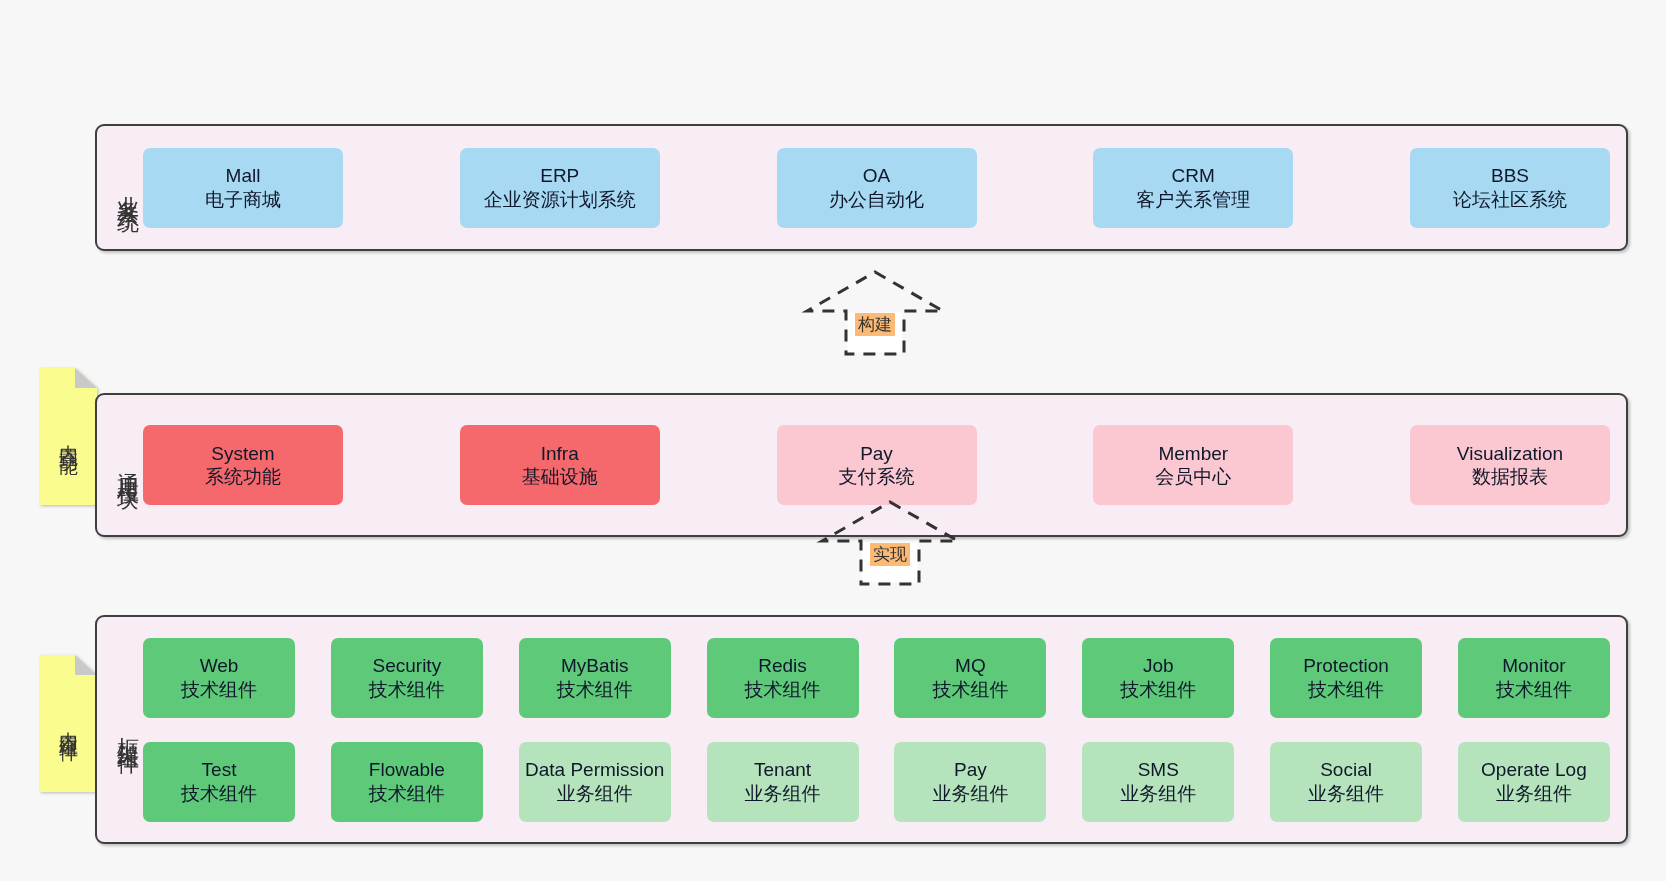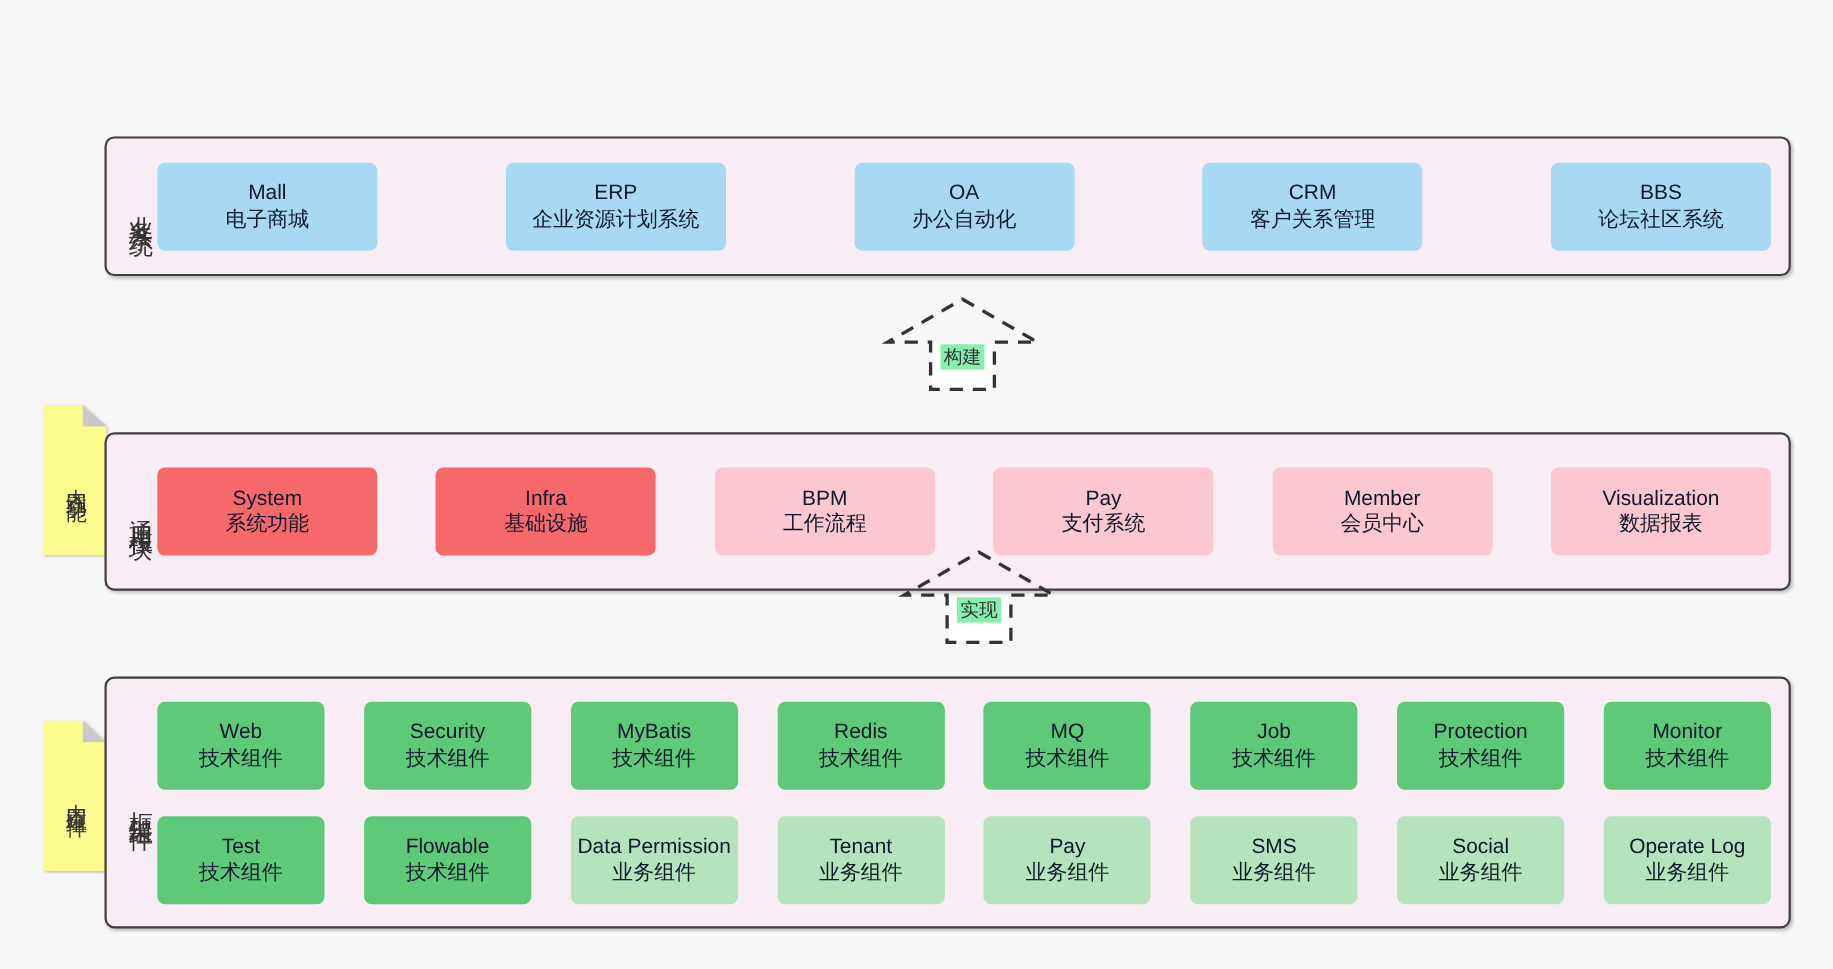--- a/index.html
+++ b/index.html
@@ -61,21 +61,21 @@
     font-size:19px; letter-spacing:4px; color:#333;
   }
 
   
   .arrow { position:absolute; width:150px; height:92px; }
   #arrow-build     { left:800px; top:266px; }
   #arrow-implement { left:815px; top:496px; }
   .arrow svg { position:absolute; inset:0; }
   .arrow-label {
     position:absolute; left:50%; top:47px; transform:translateX(-50%);
-    background:#86efac; padding:0 3px; font-size:17px; color:#333; white-space:nowrap;
+    background:#fdba74; padding:0 3px; font-size:17px; color:#333; white-space:nowrap;
   }
 </style>
 </head>
 <body>
 
 <div class="canvas">
 
   <div class="sticky-wrap" id="sticky-features">
     <div class="sticky-body">
       <span class="sticky-label">内置功能</span>
@@ -132,24 +132,20 @@
         <div class="band-row">
           <div class="box red">
             <div class="box-name">System</div>
             <div class="box-desc">系统功能</div>
           </div>
           <div class="box red">
             <div class="box-name">Infra</div>
             <div class="box-desc">基础设施</div>
           </div>
           <div class="box pink">
-            <div class="box-name">BPM</div>
-            <div class="box-desc">工作流程</div>
-          </div>
-          <div class="box pink">
             <div class="box-name">Pay</div>
             <div class="box-desc">支付系统</div>
           </div>
           <div class="box pink">
             <div class="box-name">Member</div>
             <div class="box-desc">会员中心</div>
           </div>
           <div class="box pink">
             <div class="box-name">Visualization</div>
             <div class="box-desc">数据报表</div>

